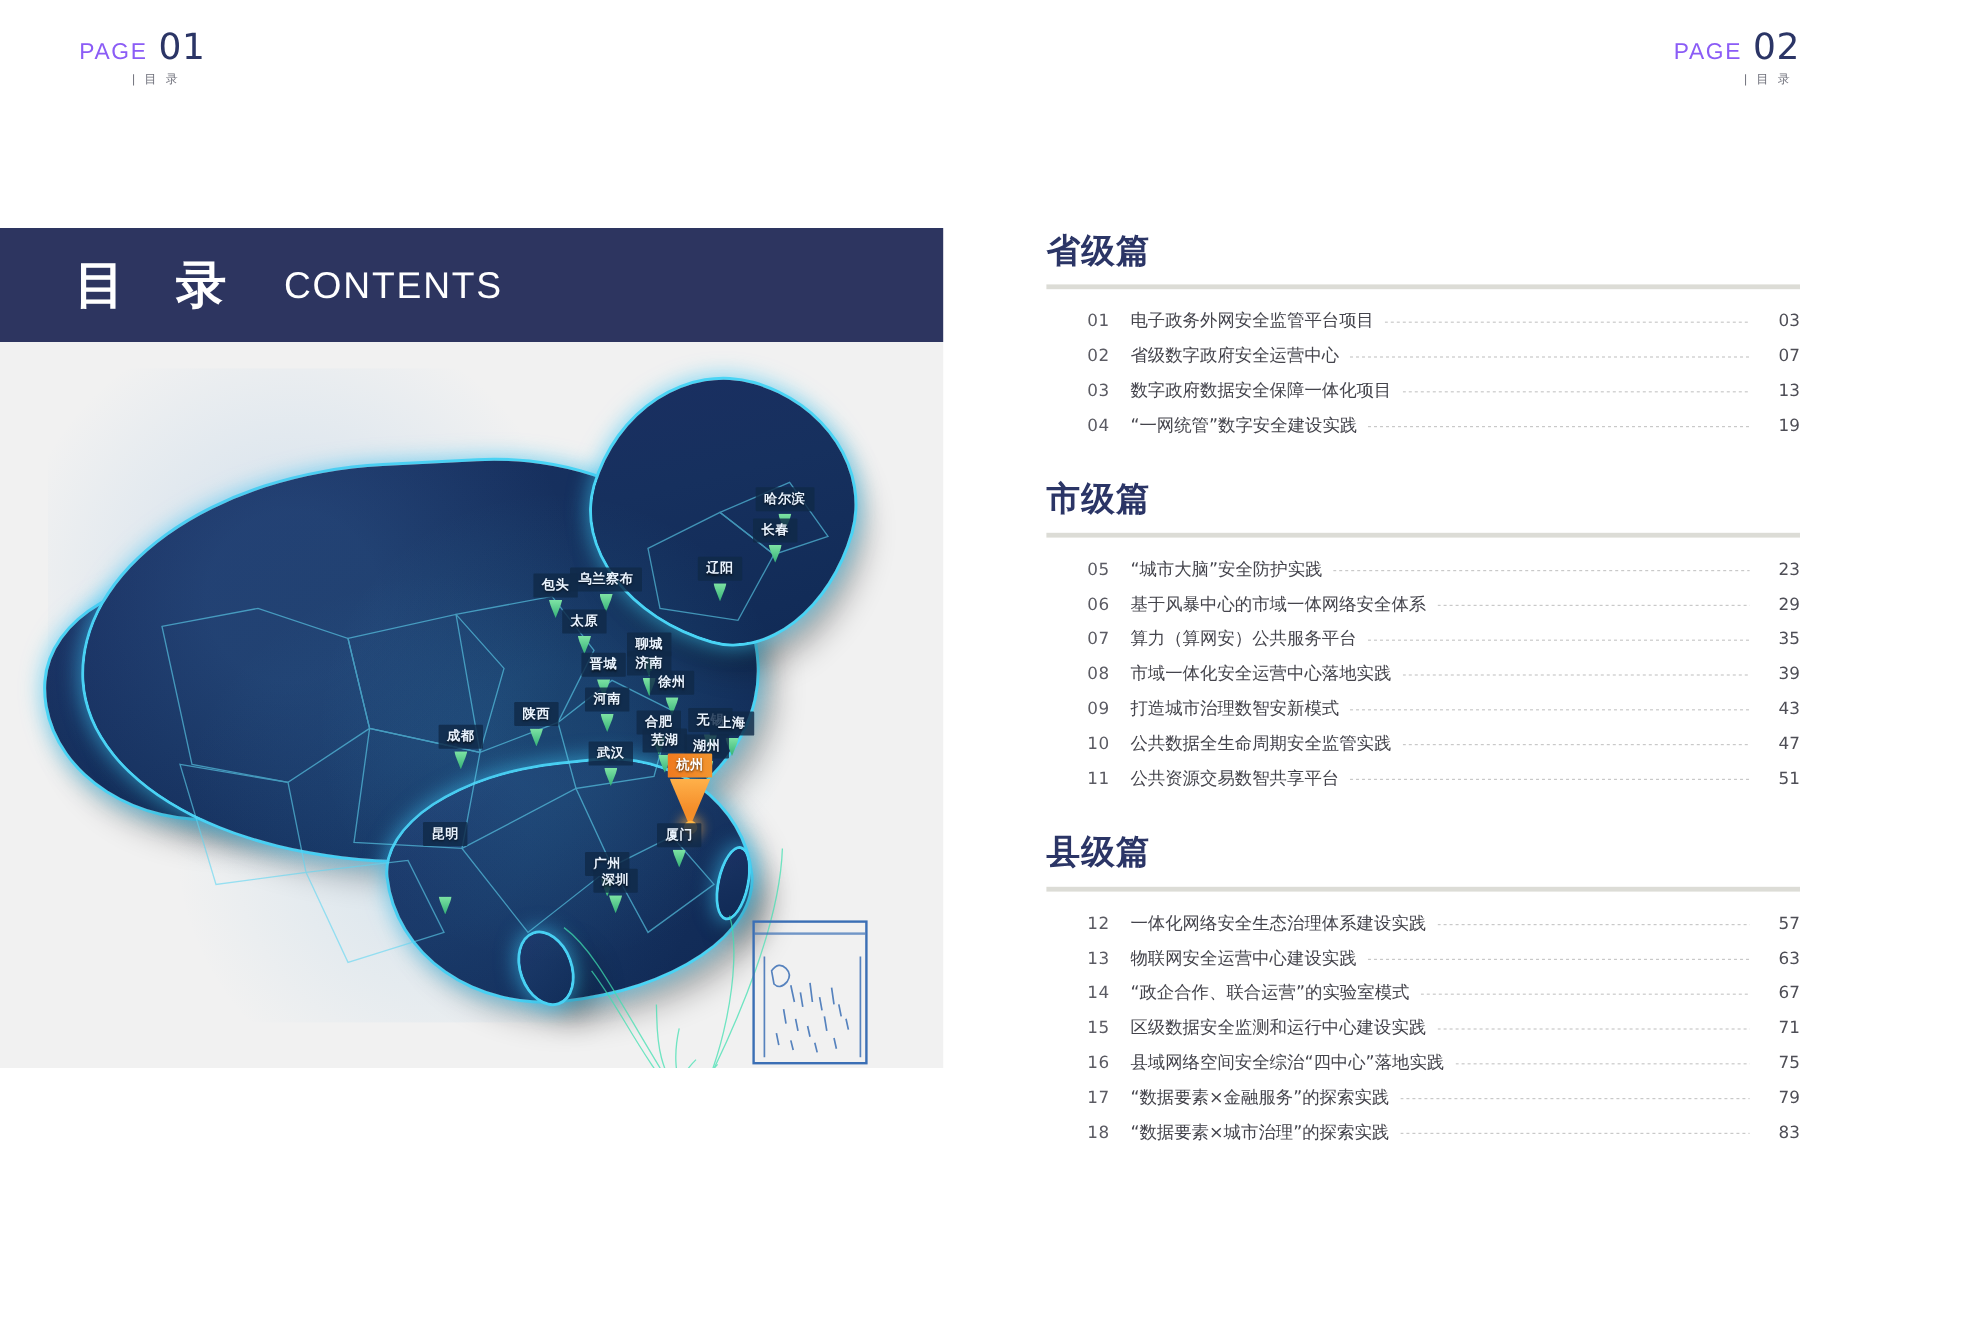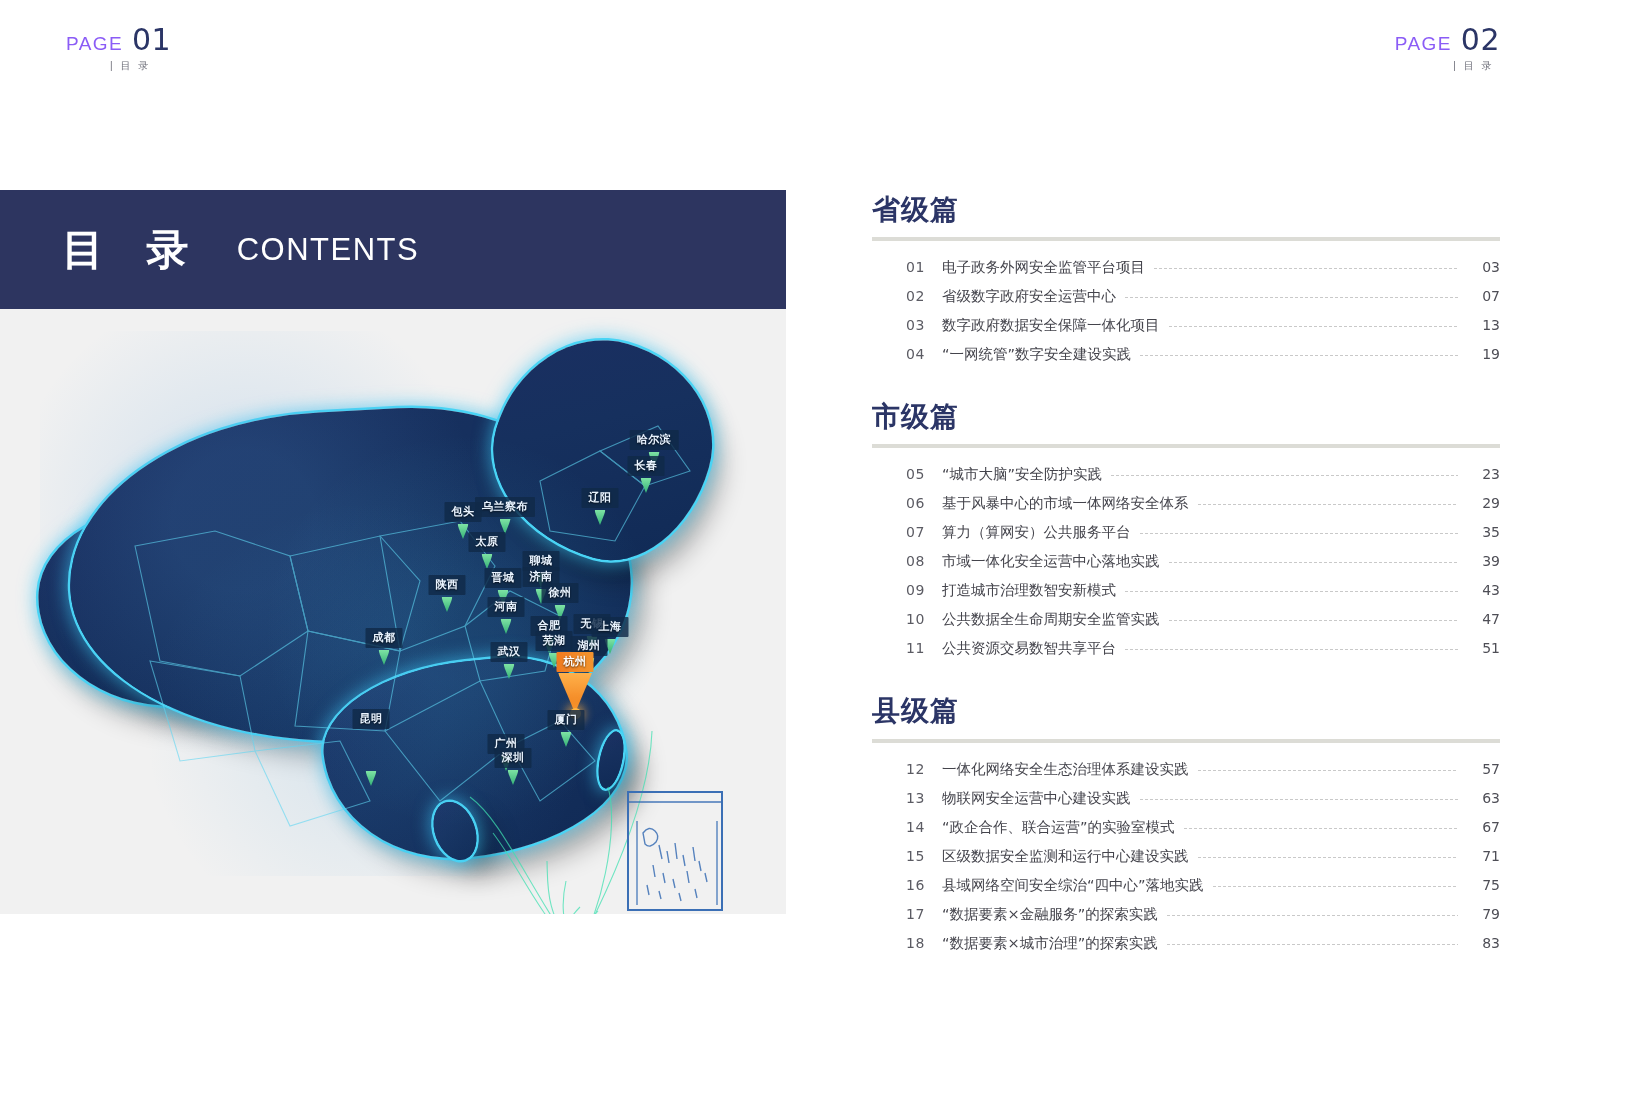--- a/index.html
+++ b/index.html
@@ -20,21 +20,21 @@
   .pg-num  { font-size: 30px; color: #2b3566; font-weight: 400; letter-spacing: 0.5px;
              font-family: "DejaVu Sans", sans-serif; }
   .pg-sub  { margin-top: 2px; font-size: 10px; color: #6e6f7a; letter-spacing: 2.5px;
              padding-right: 8px; }
   .pg-header.left .pg-sub { padding-left: 44px; }
   .pg-header.right .pg-sub { padding-right: 6px; }
 
   
   .left-panel { position: absolute; left: 0; top: 190px; width: 786px; height: 700px; }
   .title-bar {
-    width: 786px; height: 119px; background: #2d3560;
+    width: 786px; height: 95px; background: #2d3560;
     display: flex; align-items: center; padding-left: 62px; gap: 34px;
   }
   .title-cn { color: #fff; font-size: 42px; font-weight: 700; letter-spacing: 14px;
               font-family: "DejaVu Sans", sans-serif; }
   .title-en { color: #fff; font-size: 31px; letter-spacing: 1.5px; font-weight: 400; }
 
   .map-area {
     position: relative; width: 786px; height: 605px; background: #f1f1f1; overflow: hidden;
   }
 
@@ -290,21 +290,21 @@
               <div class="pin"></div>
             </div>
             <div class="city" style="left: 560px; top: 274px;">
               <div class="city-label">徐州</div>
               <div class="pin"></div>
             </div>
             <div class="city" style="left: 506px; top: 288px;">
               <div class="city-label">河南</div>
               <div class="pin"></div>
             </div>
-            <div class="city" style="left: 447px; top: 266px; text-align: center;">
+            <div class="city" style="left: 447px; top: 300px; text-align: center;">
               <div class="city-label">陕西</div>
               <div class="pin"></div>
             </div>
             <div class="city" style="left: 549px; top: 307px;">
               <div class="city-label">合肥</div>
               <div class="pin"></div>
             </div>
             <div class="city" style="left: 578px; top: 305px; padding-left: 28px;">
               <div class="city-label">无锡</div>
               <div class="pin"></div>

